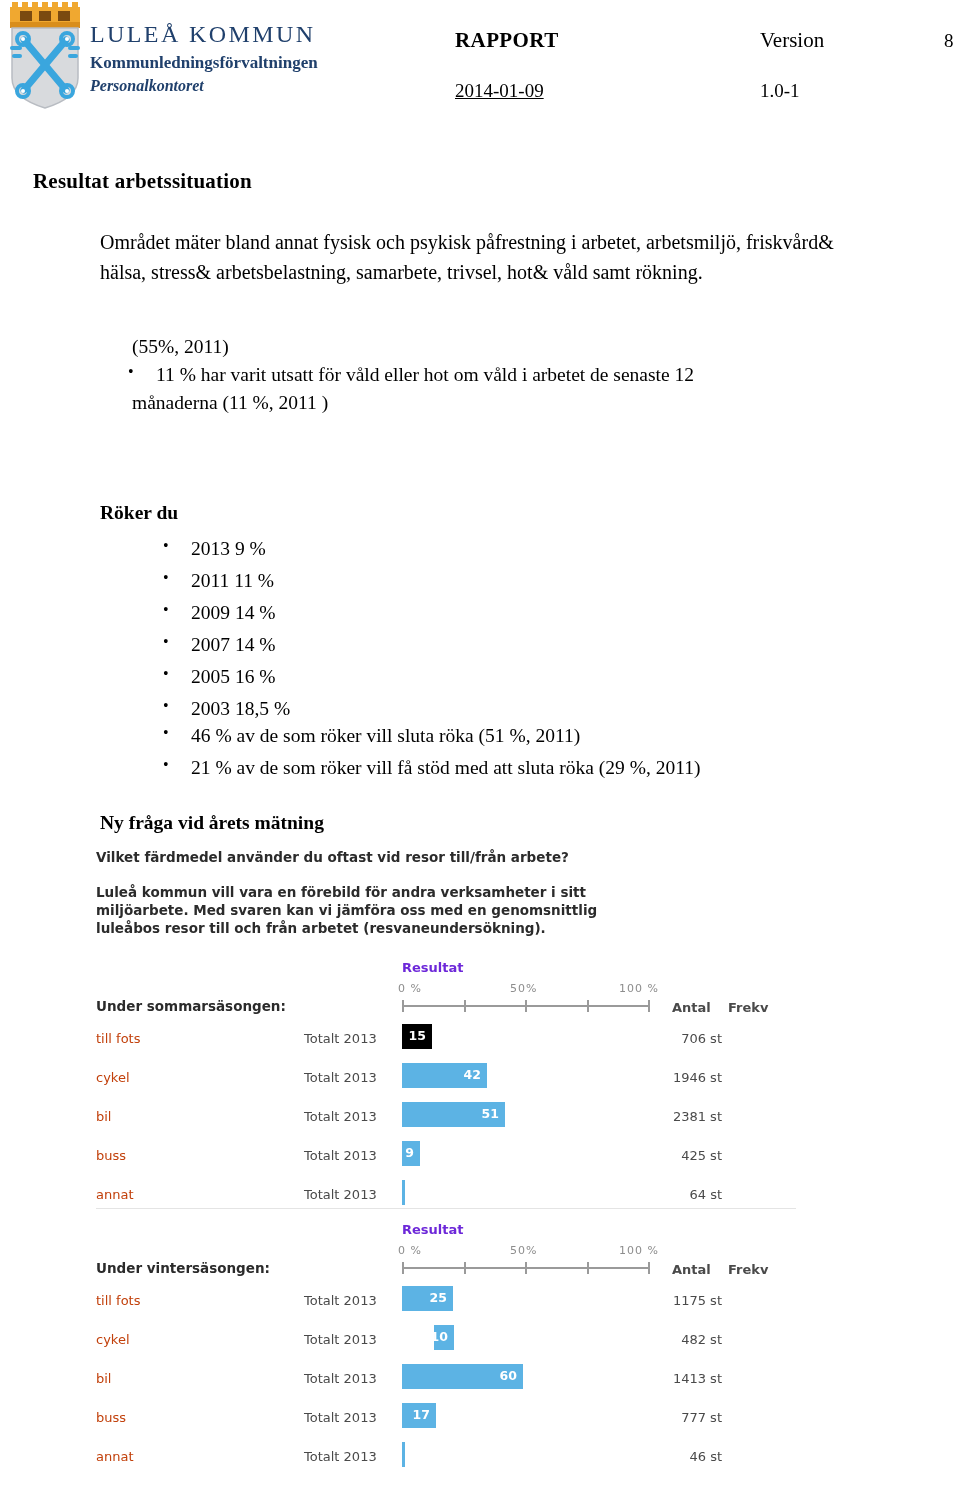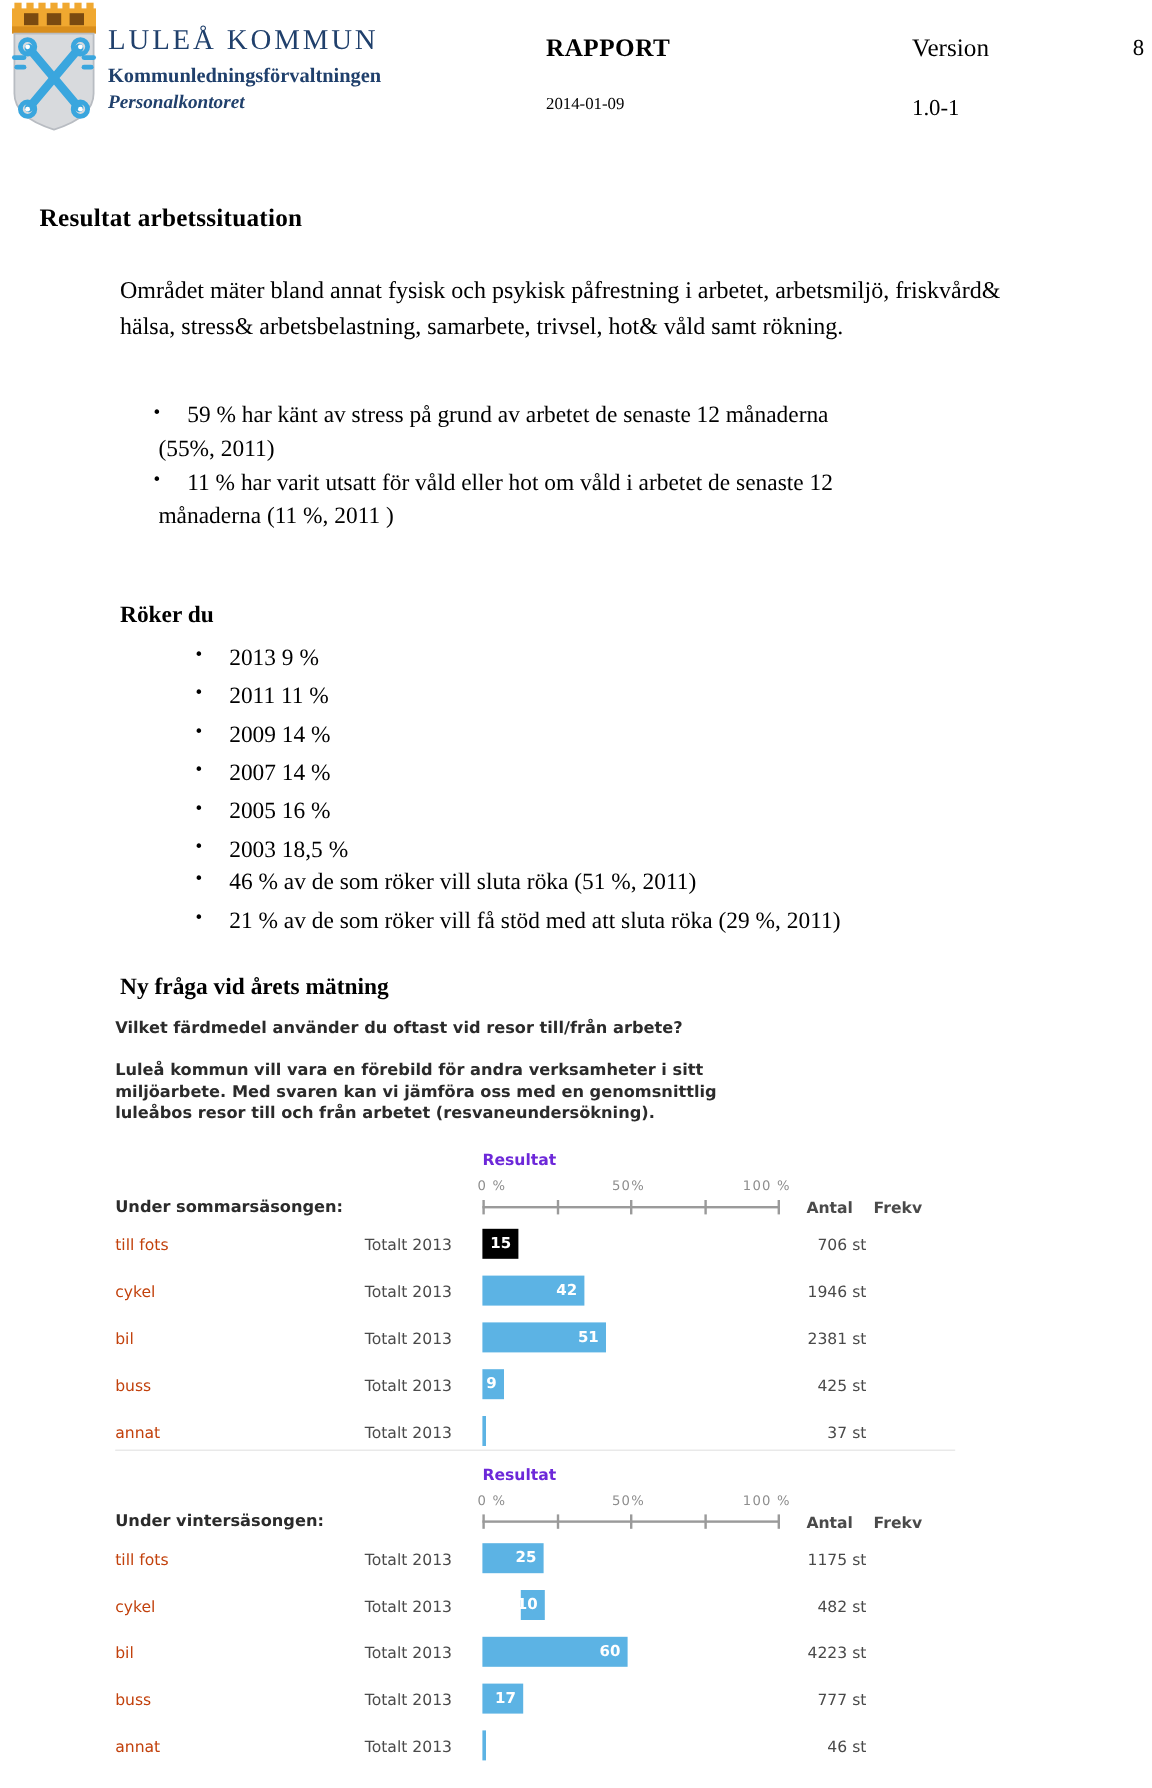--- a/index.html
+++ b/index.html
@@ -30,21 +30,21 @@
     font-size:16px;font-style:italic;font-weight:700;
     line-height:1.25;margin-top:3px;color:#20406c;white-space:nowrap;
   }
 
   .hdr-doctype{
     position:absolute;left:455px;top:28px;
     font-size:21px;font-weight:700;letter-spacing:.4px;
   }
   .hdr-versionlabel{position:absolute;left:760px;top:28px;font-size:21px;}
   .hdr-pagenum{position:absolute;left:944px;top:30px;font-size:19px;}
-  .hdr-date{position:absolute;left:455px;top:80px;font-size:14px;}
+  .hdr-date{position:absolute;left:455px;top:80px;font-size:19px;text-decoration:underline;}
   .hdr-versionval{position:absolute;left:760px;top:80px;font-size:19px;}
 
   
   .section-title{
     position:absolute;left:33px;top:155px;
     font-size:21px;font-weight:700;letter-spacing:.2px;
   }
 
   .intro{
     position:absolute;left:100px;top:207px;width:760px;
@@ -227,21 +227,20 @@
   <div class="hdr-pagenum">8</div>
   <div class="hdr-date">2014-01-09</div>
   <div class="hdr-versionval">1.0-1</div>
 </div>
 
 <h1 class="section-title">Resultat arbetssituation</h1>
 
 <p class="intro">Området mäter bland annat fysisk och psykisk påfrestning i arbetet, arbetsmiljö, friskvård&amp; hälsa, stress&amp; arbetsbelastning, samarbete, trivsel, hot&amp; våld samt rökning.</p>
 
 <ul class="bullet-list" id="stress-list">
-    <li>59 % har känt av stress på grund av arbetet de senaste 12 månaderna</li>
     <li class="cont">(55%, 2011)</li>
     <li>11 % har varit utsatt för våld eller hot om våld i arbetet de senaste 12</li>
     <li class="cont">månaderna (11 %, 2011 )</li>
   </ul>
 
 <div class="roker-heading">Röker du</div>
 <ul class="bullet-list" id="roker-list">
     <li>2013  9 %</li>
     <li>2011 11 %</li>
     <li>2009 14 %</li>
@@ -323,21 +322,21 @@
           </div>
           <div class="srow-antal">425 st</div>
           <div class="srow-frekv"></div>
         </div>
         <div class="srow">
           <div class="srow-mode">annat</div>
           <div class="srow-period">Totalt 2013</div>
           <div class="srow-bar-area">
             <div class="srow-bar tiny" style="width: 3px; background: rgb(92, 179, 228);"></div>
           </div>
-          <div class="srow-antal">37 st</div>
+          <div class="srow-antal">64 st</div>
           <div class="srow-frekv"></div>
         </div>
       </div>
     </div>
   <div class="chart-block" id="chart-winter">
       <div class="chart-sep"></div>
       <div class="resultat-label">Resultat</div>
       <div class="scale-ticklabels">
         <span class="tl-0">0 %</span>
         <span class="tl-50">50%</span>
@@ -378,21 +377,21 @@
           <div class="srow-frekv"></div>
         </div>
         <div class="srow">
           <div class="srow-mode">bil</div>
           <div class="srow-period">Totalt 2013</div>
           <div class="srow-bar-area">
             <div class="srow-bar" style="width: 121px; background: rgb(92, 179, 228);">
               <span class="srow-bar-val">60</span>
             </div>
           </div>
-          <div class="srow-antal">4223 st</div>
+          <div class="srow-antal">1413 st</div>
           <div class="srow-frekv"></div>
         </div>
         <div class="srow">
           <div class="srow-mode">buss</div>
           <div class="srow-period">Totalt 2013</div>
           <div class="srow-bar-area">
             <div class="srow-bar" style="width: 34px; background: rgb(92, 179, 228);">
               <span class="srow-bar-val">17</span>
             </div>
           </div>

